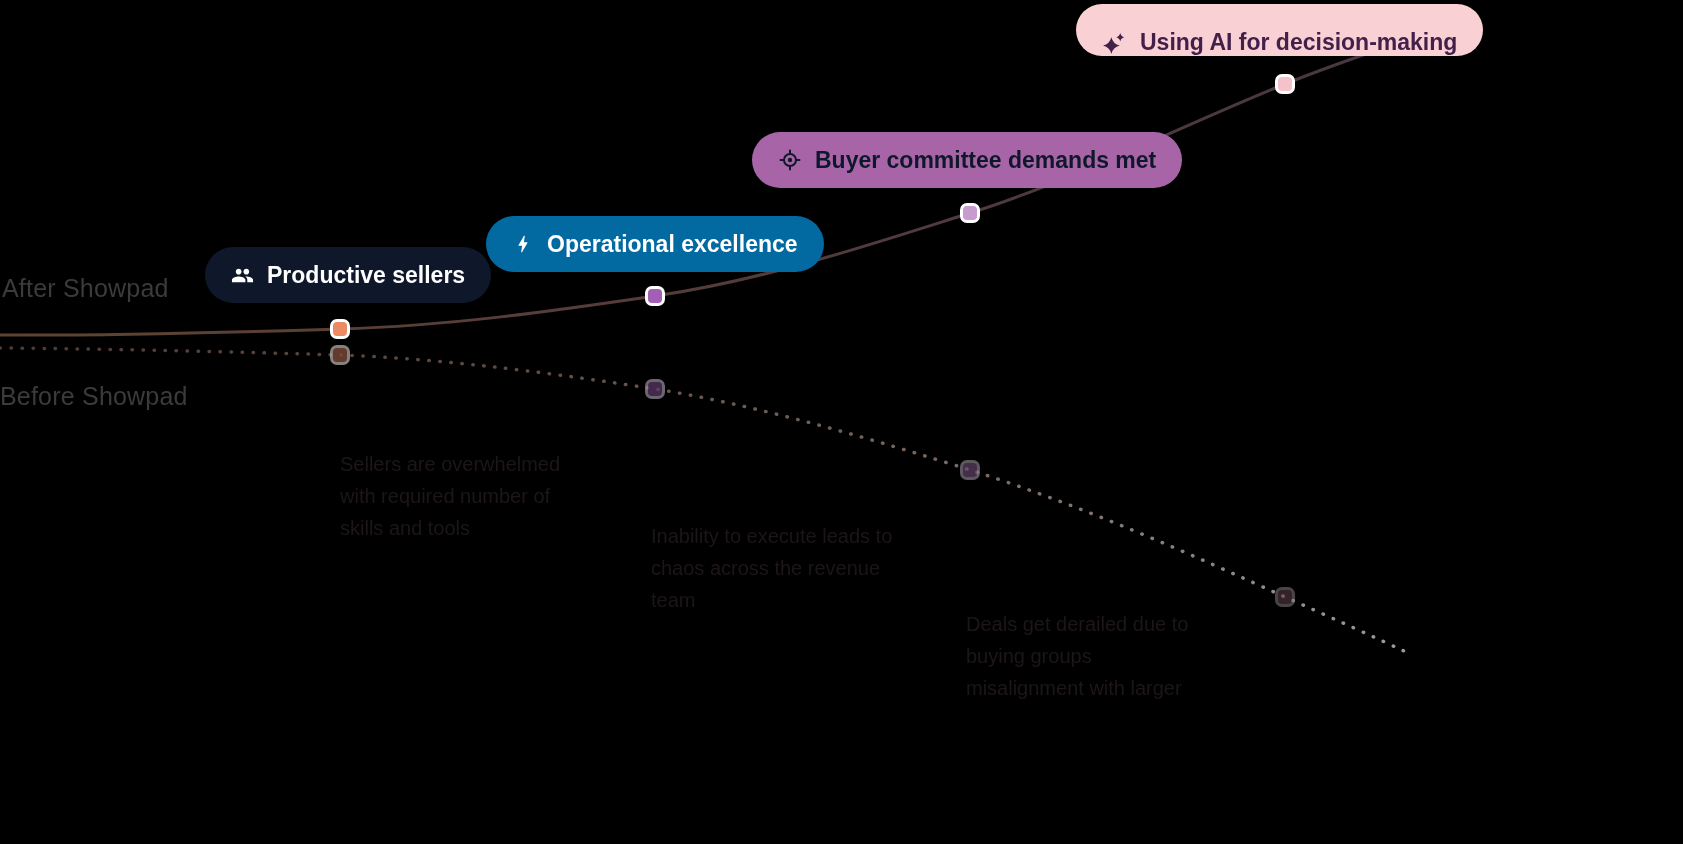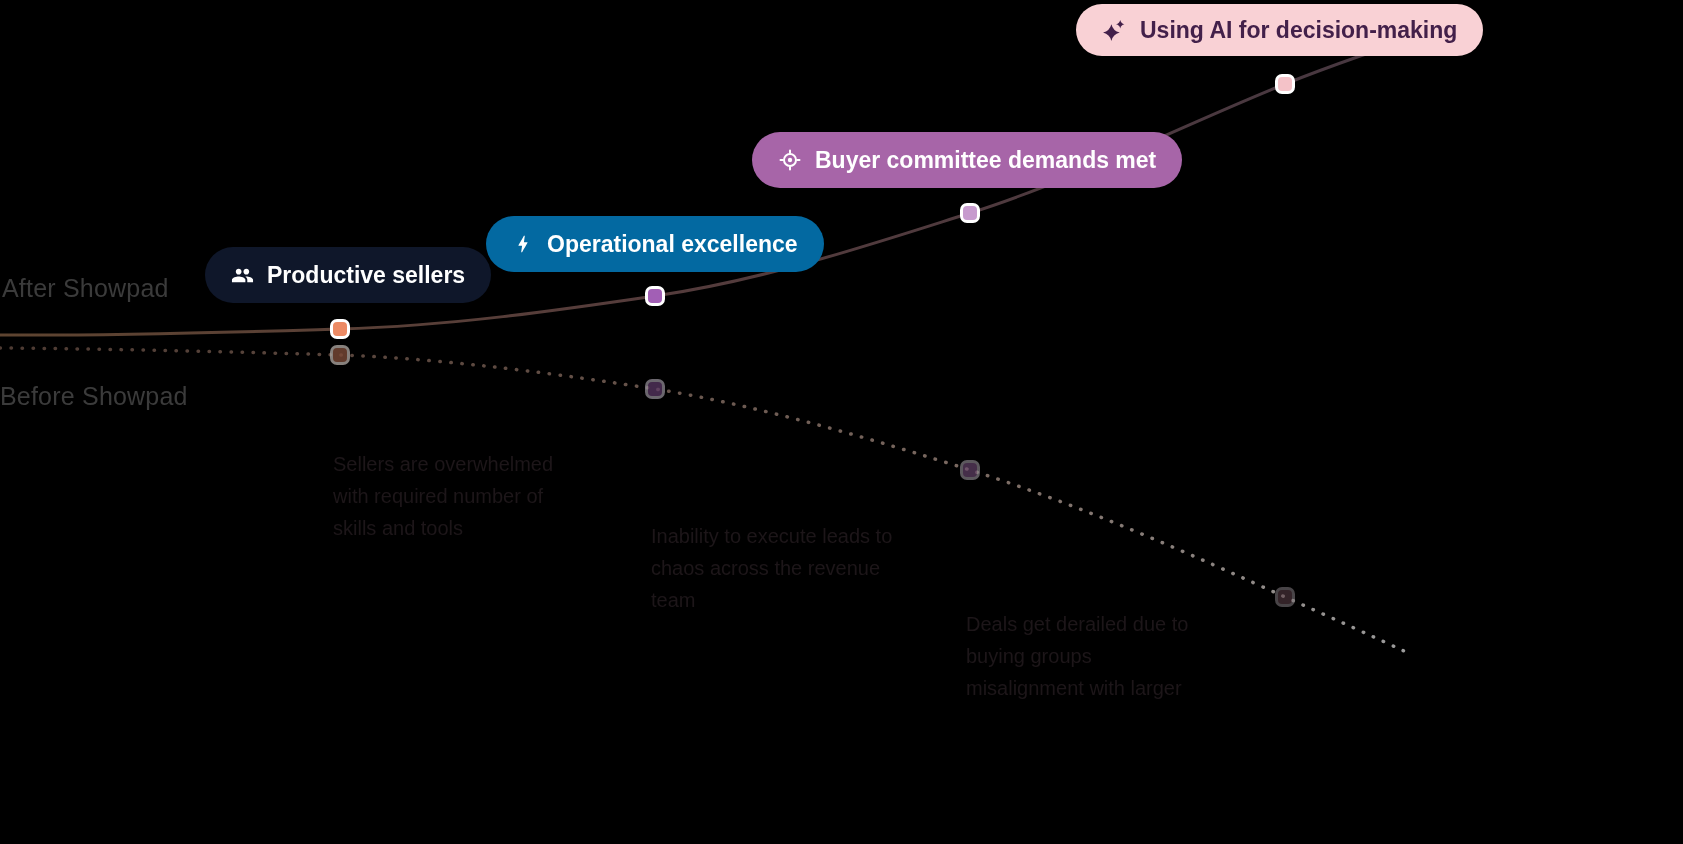--- a/index.html
+++ b/index.html
@@ -8,23 +8,23 @@
   .curves{position:absolute;left:0;top:0;}
   .curve-label{position:absolute;font-size:25px;font-weight:500;color:#3b3b3b;letter-spacing:.2px;}
   #label-after{left:2px;top:274px;}
   #label-before{left:0px;top:382px;}
   .pill{position:absolute;display:flex;align-items:center;gap:13px;height:56px;
         border-radius:28px;padding:0 26px;font-size:23px;font-weight:600;white-space:nowrap;}
   .pill .pill-icon{display:flex;align-items:center;justify-content:center;}
   #pill-0{left:205px;top:247px;}
   #pill-1{left:486px;top:216px;}
   #pill-2{left:752px;top:132px;}
-  #pill-3{left:1076px;top:4px;height:52px;border-radius:26px;}
+  #pill-3{left:1076px;top:4px;height:52px;border-radius:26px;align-items:flex-end;}
   .pain{position:absolute;font-size:20px;line-height:32px;color:#1d1619;font-weight:500;}
-  #pain-0{left:333px;top:448px;}
+  #pain-0{left:340px;top:448px;}
   #pain-1{left:651px;top:520px;}
   #pain-2{left:966px;top:608px;}
   #pain-3{left:1283px;top:712px;}
 </style>
 </head>
 <body>
 
 <div class="stage">
 
   <svg class="curves" width="1683" height="844" viewBox="0 0 1683 844">
@@ -87,21 +87,21 @@
 
   <div class="pill" id="pill-0" style="background: #0f172a; color: rgb(255, 255, 255);">
     <span class="pill-icon">
       <svg width="23" height="23" viewBox="0 0 24 24" fill="currentColor">
         <path d="M16 11c1.66 0 2.99-1.34 2.99-3S17.66 5 16 5c-1.66 0-3 1.34-3 3s1.34 3 3 3zm-8 0c1.66 0 2.99-1.34 2.99-3S9.66 5 8 5C6.34 5 5 6.34 5 8s1.34 3 3 3zm0 2c-2.33 0-7 1.17-7 3.5V19h14v-2.5c0-2.33-4.67-3.5-7-3.5zm8 0c-.29 0-.62.02-.97.05 1.16.84 1.97 1.97 1.97 3.45V19h6v-2.5c0-2.33-4.67-3.5-7-3.5z"></path>
       </svg>
     </span>
     <span class="pill-label">Productive sellers</span>
   </div>
 
-  <div class="pill" id="pill-2" style="background: rgb(167, 101, 168); color: #ffffff;">
+  <div class="pill" id="pill-2" style="background: rgb(167, 101, 168); color: #0f172a;">
     <span class="pill-icon">
       <svg width="24" height="24" viewBox="0 0 24 24" fill="none" stroke="currentColor" stroke-width="2" stroke-linecap="round">
         <circle cx="12" cy="12" r="6"></circle>
         <circle cx="12" cy="12" r="2.2" fill="currentColor" stroke="none"></circle>
         <path d="M12 2.5v2.2M12 19.3v2.2M2.5 12h2.2M19.3 12h2.2"></path>
       </svg>
     </span>
     <span class="pill-label">Buyer committee demands met</span>
   </div>
 

